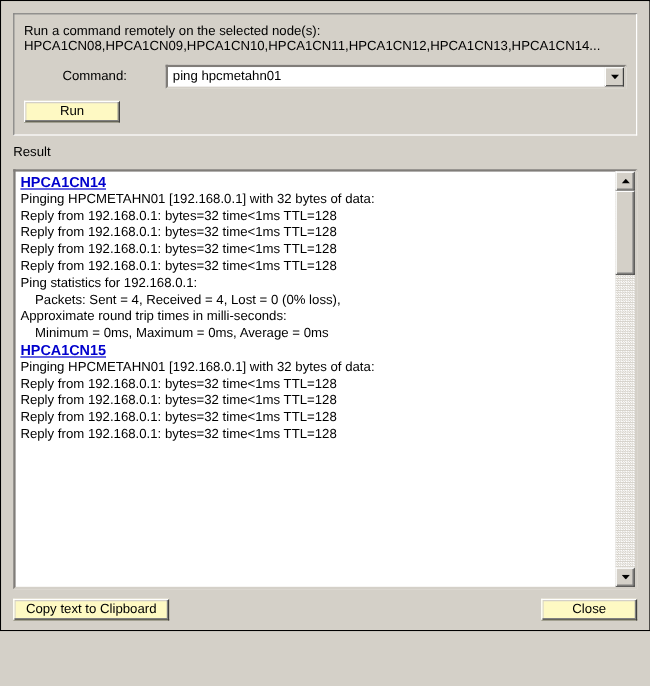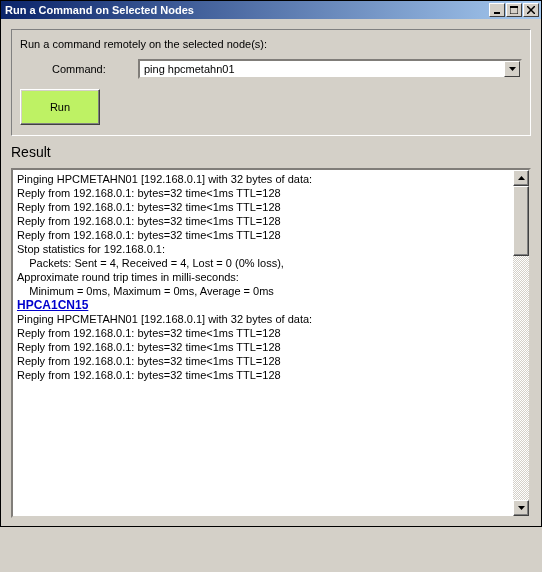--- a/index.html
+++ b/index.html
@@ -116,37 +116,37 @@
     align-items: center;
     justify-content: center;
   }
   .btnrow {
     display: flex;
     gap: 12px;
     margin-top: 10px;
   }
   .winbtn {
     width: 80px;
-    height: 36px;
-    background: #bef264;
+    height: 18px;
+    background: #fef9c3;
     border: 1px solid #fff;
     border-right-color: #404040;
     border-bottom-color: #404040;
     box-shadow: inset -1px -1px 0 #808080, inset 1px 1px 0 #d4d0c8;
     font-family: inherit;
     font-size: 11px;
     text-align: center;
     display: flex;
     align-items: center;
     justify-content: center;
     cursor: pointer;
   }
   .winbtn.disabled { color: #808080; text-shadow: 1px 1px 0 #fff; cursor: default; }
   .result-label {
-    font-size: 14px;
+    font-size: 11px;
   }
   .result-box {
     background: #fff;
     border: 2px inset #d4d0c8;
     height: 350px;
     display: flex;
     position: relative;
   }
   .result-content {
     flex: 1;
@@ -195,46 +195,25 @@
     display: flex;
     justify-content: space-between;
     align-items: center;
   }
   .winbtn.wide { width: 130px; }
 </style>
 </head>
 <body>
 
 <div class="window">
-  <div class="titlebar">
-    <span class="titlebar-title">Run a Command on Selected Nodes</span>
-    <div class="titlebar-buttons">
-      <div class="tb-btn">
-        <svg width="8" height="8">
-            <rect x="1" y="6" width="6" height="2" fill="#000"></rect>
-          </svg>
-      </div>
-      <div class="tb-btn">
-        <svg width="8" height="8">
-            <rect x="0" y="0" width="8" height="8" fill="none" stroke="#000" stroke-width="1"></rect>
-            <rect x="0" y="0" width="8" height="2" fill="#000"></rect>
-          </svg>
-      </div>
-      <div class="tb-btn">
-        <svg width="8" height="8">
-            <line x1="0" y1="0" x2="8" y2="8" stroke="#000" stroke-width="1.5"></line>
-            <line x1="8" y1="0" x2="0" y2="8" stroke="#000" stroke-width="1.5"></line>
-          </svg>
-      </div>
-    </div>
-  </div>
 
   <div class="client">
     <div class="topgroup">
       <div class="instr">Run a command remotely on the selected node(s):</div>
+      <div class="node-row">HPCA1CN08,HPCA1CN09,HPCA1CN10,HPCA1CN11,HPCA1CN12,HPCA1CN13,HPCA1CN14...</div>
 
       <div class="cmdrow">
         <div class="cmd-label">Command:</div>
         <div class="combobox">
           <input class="combobox-input" value="ping hpcmetahn01" style="">
           <div class="combobox-btn">
             <svg width="7" height="4">
                 <polygon points="0,0 7,0 3.5,4" fill="#000"></polygon>
               </svg>
           </div>
@@ -243,29 +222,30 @@
 
       <div class="btnrow">
         <div class="winbtn">Run</div>
       </div>
     </div>
 
     <div class="result-label">Result</div>
 
     <div class="result-box">
       <div class="result-content">
+        <div class="result-heading">HPCA1CN14</div>
         <div> </div>
         <div>Pinging HPCMETAHN01 [192.168.0.1] with 32 bytes of data:</div>
         <div> </div>
         <div>Reply from 192.168.0.1: bytes=32 time&lt;1ms TTL=128</div>
         <div>Reply from 192.168.0.1: bytes=32 time&lt;1ms TTL=128</div>
         <div>Reply from 192.168.0.1: bytes=32 time&lt;1ms TTL=128</div>
         <div>Reply from 192.168.0.1: bytes=32 time&lt;1ms TTL=128</div>
         <div> </div>
-        <div>Stop statistics for 192.168.0.1:</div>
+        <div>Ping statistics for 192.168.0.1:</div>
         <div style="white-space:pre">    Packets: Sent = 4, Received = 4, Lost = 0 (0% loss),</div>
         <div>Approximate round trip times in milli-seconds:</div>
         <div style="white-space:pre">    Minimum = 0ms, Maximum = 0ms, Average = 0ms</div>
         <div> </div>
         <div class="result-heading">HPCA1CN15</div>
         <div> </div>
         <div>Pinging HPCMETAHN01 [192.168.0.1] with 32 bytes of data:</div>
         <div> </div>
         <div>Reply from 192.168.0.1: bytes=32 time&lt;1ms TTL=128</div>
         <div>Reply from 192.168.0.1: bytes=32 time&lt;1ms TTL=128</div>
@@ -281,14 +261,18 @@
         <div class="scroll-thumb"></div>
         <div class="scroll-track"></div>
         <div class="scroll-btn">
           <svg width="7" height="4">
               <polygon points="0,0 7,0 3.5,4" fill="#000"></polygon>
             </svg>
         </div>
       </div>
     </div>
 
+    <div class="bottomrow">
+      <div class="winbtn wide">Copy text to Clipboard</div>
+      <div class="winbtn">Close</div>
+    </div>
   </div>
 </div>
 
 </body></html>

